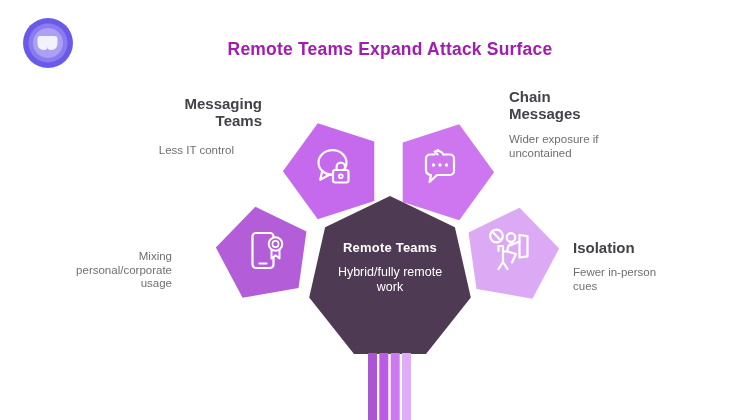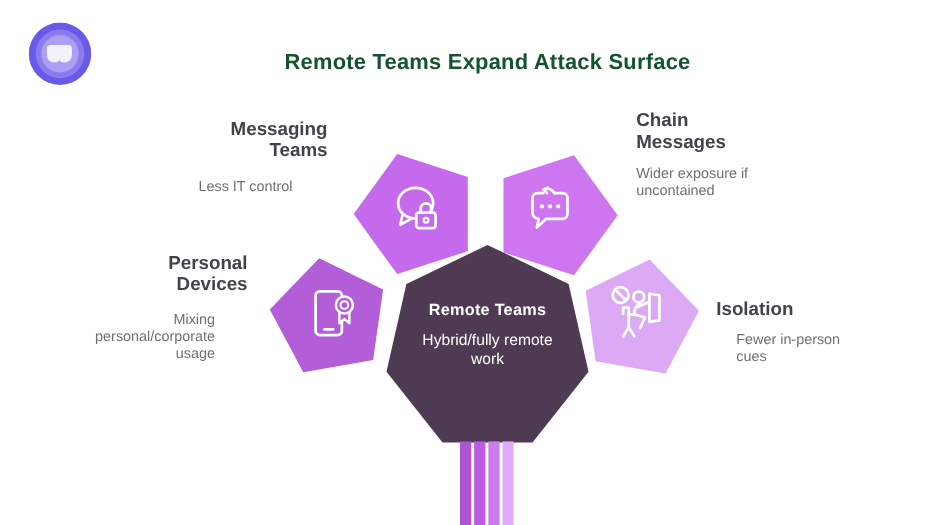--- a/index.html
+++ b/index.html
@@ -3,21 +3,21 @@
 <meta charset="utf-8">
 <style>
   html,body{margin:0;padding:0;background:#fff;}
   .canvas{
     position:relative;width:740px;height:420px;background:#ffffff;overflow:hidden;
     font-family:"Liberation Sans","DejaVu Sans",sans-serif;
   }
   .abs{position:absolute;}
   .title{
     left:200px;top:39px;width:380px;text-align:center;
-    font-size:17.5px;font-weight:700;color:#14532d;letter-spacing:.2px;
+    font-size:17.5px;font-weight:700;color:#a21caf;letter-spacing:.2px;
   }
   .petal-svg{overflow:visible;}
   .petal-msg{left:284px;top:121px;transform:rotate(-18deg);}
   .petal-chain{left:397px;top:122px;transform:rotate(18deg);}
   .petal-personal{left:217px;top:206px;transform:rotate(-10deg);}
   .petal-isolation{left:466px;top:207px;transform:rotate(10deg);}
   .icon-svg{stroke:#ffffff;fill:none;stroke-width:2.2;stroke-linecap:round;stroke-linejoin:round;}
   .icon-msg{left:307px;top:141px;}
   .icon-chain{left:413px;top:142px;}
   .icon-phone{left:237px;top:224px;}
@@ -33,21 +33,21 @@
     font-size:11.5px;color:#6f6f6f;line-height:13.5px;white-space:pre-line;
   }
   .t-right{text-align:right;}
   .lbl-msg{right:478px;top:95px;}
   .desc-msg{right:506px;top:144px;}
   .lbl-chain{left:509px;top:88px;}
   .desc-chain{left:509px;top:133px;}
   .lbl-personal{right:542px;top:202px;}
   .desc-personal{right:568px;top:250px;}
   .lbl-isolation{left:573px;top:239px;text-align:center;}
-  .desc-isolation{left:573px;top:266px;margin-left:16px;}
+  .desc-isolation{left:573px;top:266px;}
   .logo{left:23px;top:18px;}
   .stem{left:368px;top:353px;}
 </style>
 </head>
 <body>
 
 <div class="canvas">
 
   <svg class="abs logo" width="50" height="50" viewBox="0 0 50 50">
     <circle cx="25" cy="25" r="25" fill="#6a5ae9"></circle>
@@ -124,22 +124,20 @@
 
   <div class="abs label t-right lbl-msg">Messaging
 Teams</div>
   <div class="abs desc  t-right desc-msg">Less IT control</div>
 
   <div class="abs desc  desc-chain">Wider exposure if
 uncontained</div>
   <div class="abs label lbl-chain">Chain
 Messages</div>
 
-  <div class="abs label t-right lbl-personal">Personal
-Devices</div>
   <div class="abs desc  t-right desc-personal">Mixing
 personal/corporate
 usage</div>
 
   <div class="abs label lbl-isolation">Isolation</div>
   <div class="abs desc  desc-isolation">Fewer in-person
 cues</div>
 
 </div>
 

